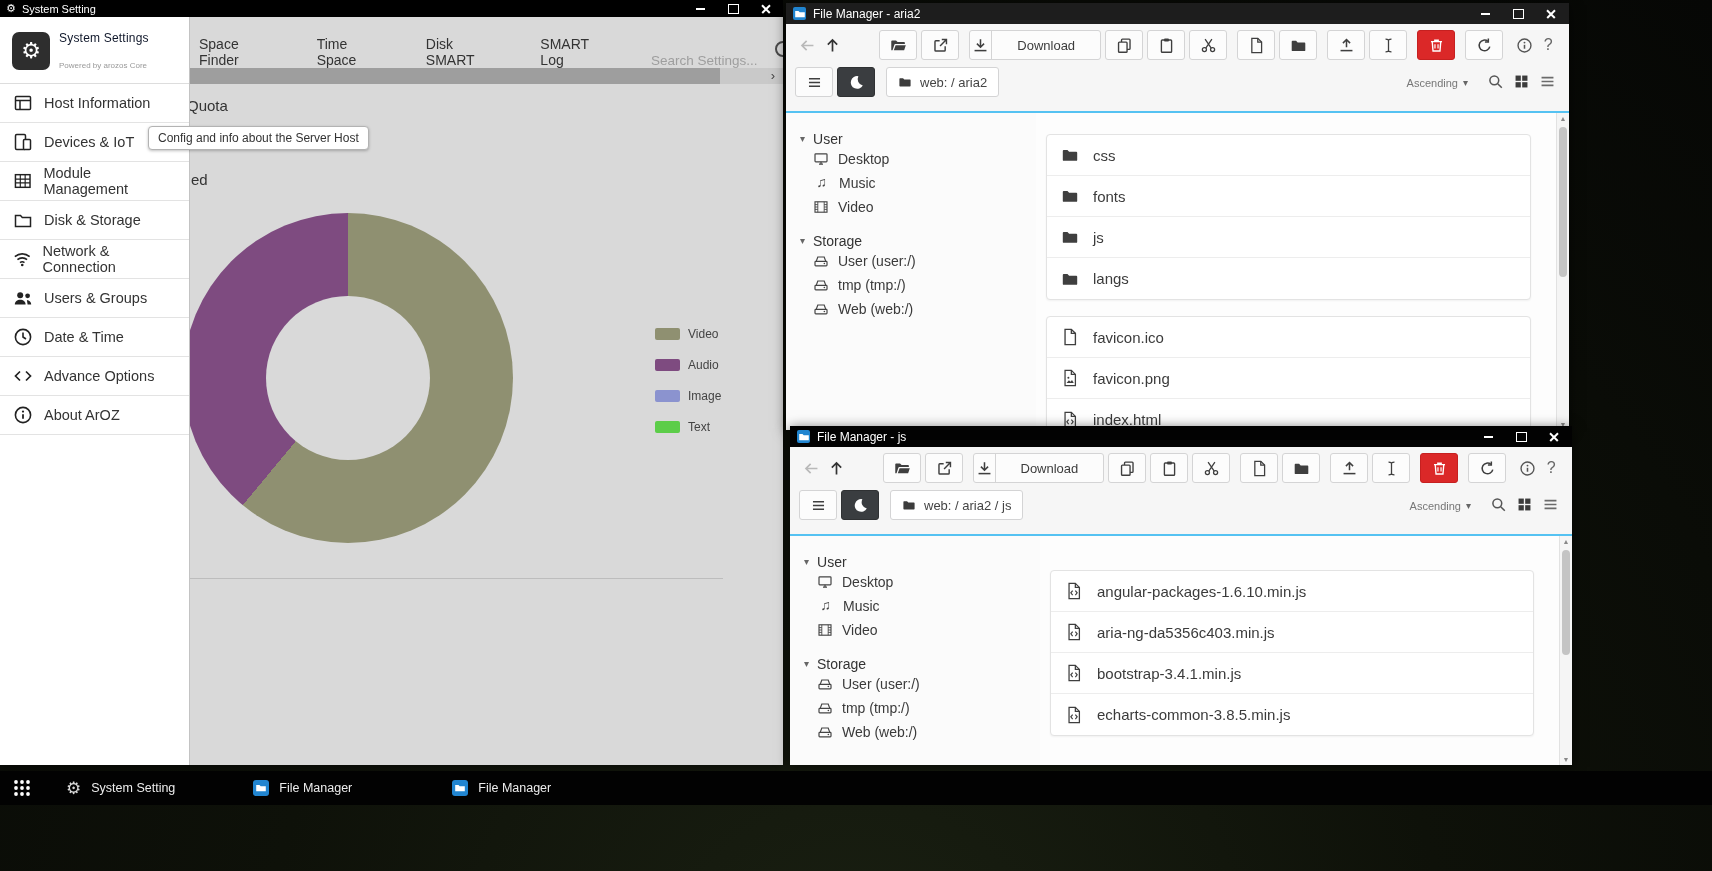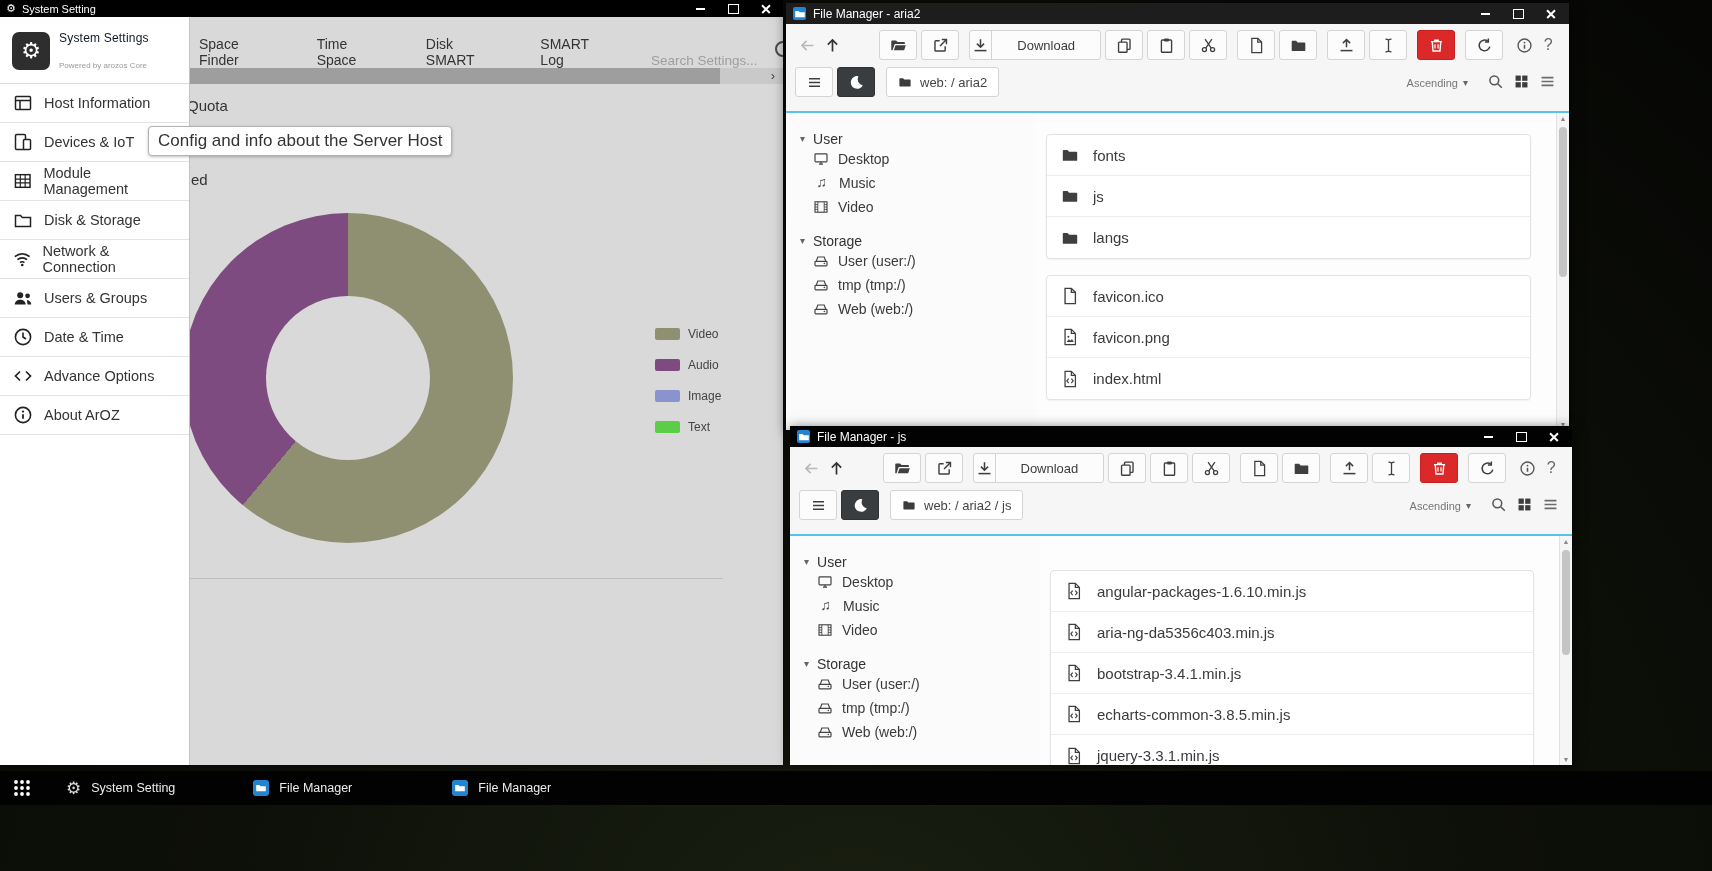--- a/index.html
+++ b/index.html
@@ -41,21 +41,21 @@
 .ss-hscroll-arrow{margin-left:auto;width:20px;text-align:center;color:#444;font-size:13px;line-height:16px}
 .ss-quota{position:absolute;left:187px;top:97px;font-size:15px;color:#333;z-index:1}
 .ss-used{position:absolute;left:191px;top:171px;font-size:15px;color:#333;z-index:1}
 .ss-donut{position:absolute;left:183px;top:213px;width:330px;height:330px;border-radius:50%;z-index:1}
 .ss-donut::after{content:"";position:absolute;inset:83px;border-radius:50%;background:#d9d9d9}
 .ss-legend{position:absolute;left:655px;top:327px;display:flex;flex-direction:column;gap:17px;z-index:1}
 .lg-item{display:flex;align-items:center;gap:8px}
 .sw{width:25px;height:12px;border-radius:2px}
 .lg-label{font-size:12px;color:#444}
 .ss-divider{position:absolute;left:190px;top:578px;width:533px;height:1px;background:#bdbdbd;z-index:1}
-.ss-tooltip{position:absolute;left:148px;top:126px;background:#fff;border:1px solid #b3b3b3;border-radius:4px;padding:4px 9px;font-size:17px;color:#333;z-index:10;box-shadow:0 1px 3px rgba(0,0,0,.25);white-space:nowrap}
+.ss-tooltip{position:absolute;left:148px;top:126px;background:#fff;border:1px solid #b3b3b3;border-radius:4px;padding:4px 9px;font-size:12px;color:#333;z-index:10;box-shadow:0 1px 3px rgba(0,0,0,.25);white-space:nowrap}
 
 
 .win-fm{background:#fff;display:flex;flex-direction:column;overflow:hidden}
 .win-fm1{left:786px;top:3px;width:783px;height:427px;z-index:4}
 .win-fm2{left:790px;top:426px;width:782px;height:339px;z-index:5}
 .fm-titlebar{height:21px;background:#1d1d1d;color:#fff;display:flex;align-items:center;gap:7px;padding:0 7px;font-size:12px;flex:0 0 auto}
 .win-fm2 .fm-titlebar{background:#020202}
 .fm-app-icon{width:13px;height:13px;background:#2185d0;border-radius:2px;display:flex;align-items:center;justify-content:center;flex:0 0 auto}
 .fm-toolbars{background:#f6f6f6;padding:5px 9px 12px;flex:0 0 auto}
 .fm-row1{display:flex;align-items:center;height:32px;margin-bottom:6px}
@@ -571,20 +571,26 @@
           </div>
         </div>
       </aside>
 
       <div class="fm-files">
         <div class="file-card">
           <div class="file-row">
             <svg class="ic">
                 <use href="#i-folder"></use>
               </svg>
+            <span>css</span>
+          </div>
+          <div class="file-row">
+            <svg class="ic">
+                <use href="#i-folder"></use>
+              </svg>
             <span>fonts</span>
           </div>
           <div class="file-row">
             <svg class="ic">
                 <use href="#i-folder"></use>
               </svg>
             <span>js</span>
           </div>
           <div class="file-row">
             <svg class="ic">
@@ -829,26 +835,20 @@
             <svg class="ic">
                 <use href="#i-file-code"></use>
               </svg>
             <span>bootstrap-3.4.1.min.js</span>
           </div>
           <div class="file-row">
             <svg class="ic">
                 <use href="#i-file-code"></use>
               </svg>
             <span>echarts-common-3.8.5.min.js</span>
-          </div>
-          <div class="file-row">
-            <svg class="ic">
-                <use href="#i-file-code"></use>
-              </svg>
-            <span>jquery-3.3.1.min.js</span>
           </div>
         </div>
       </div>
 
       <div class="fm-scroll">
         <span class="sc-arrow sc-up">▲</span>
         <span class="sc-thumb" style="top:14px;height:105px"></span>
         <span class="sc-arrow sc-down">▼</span>
       </div>
     </div>

